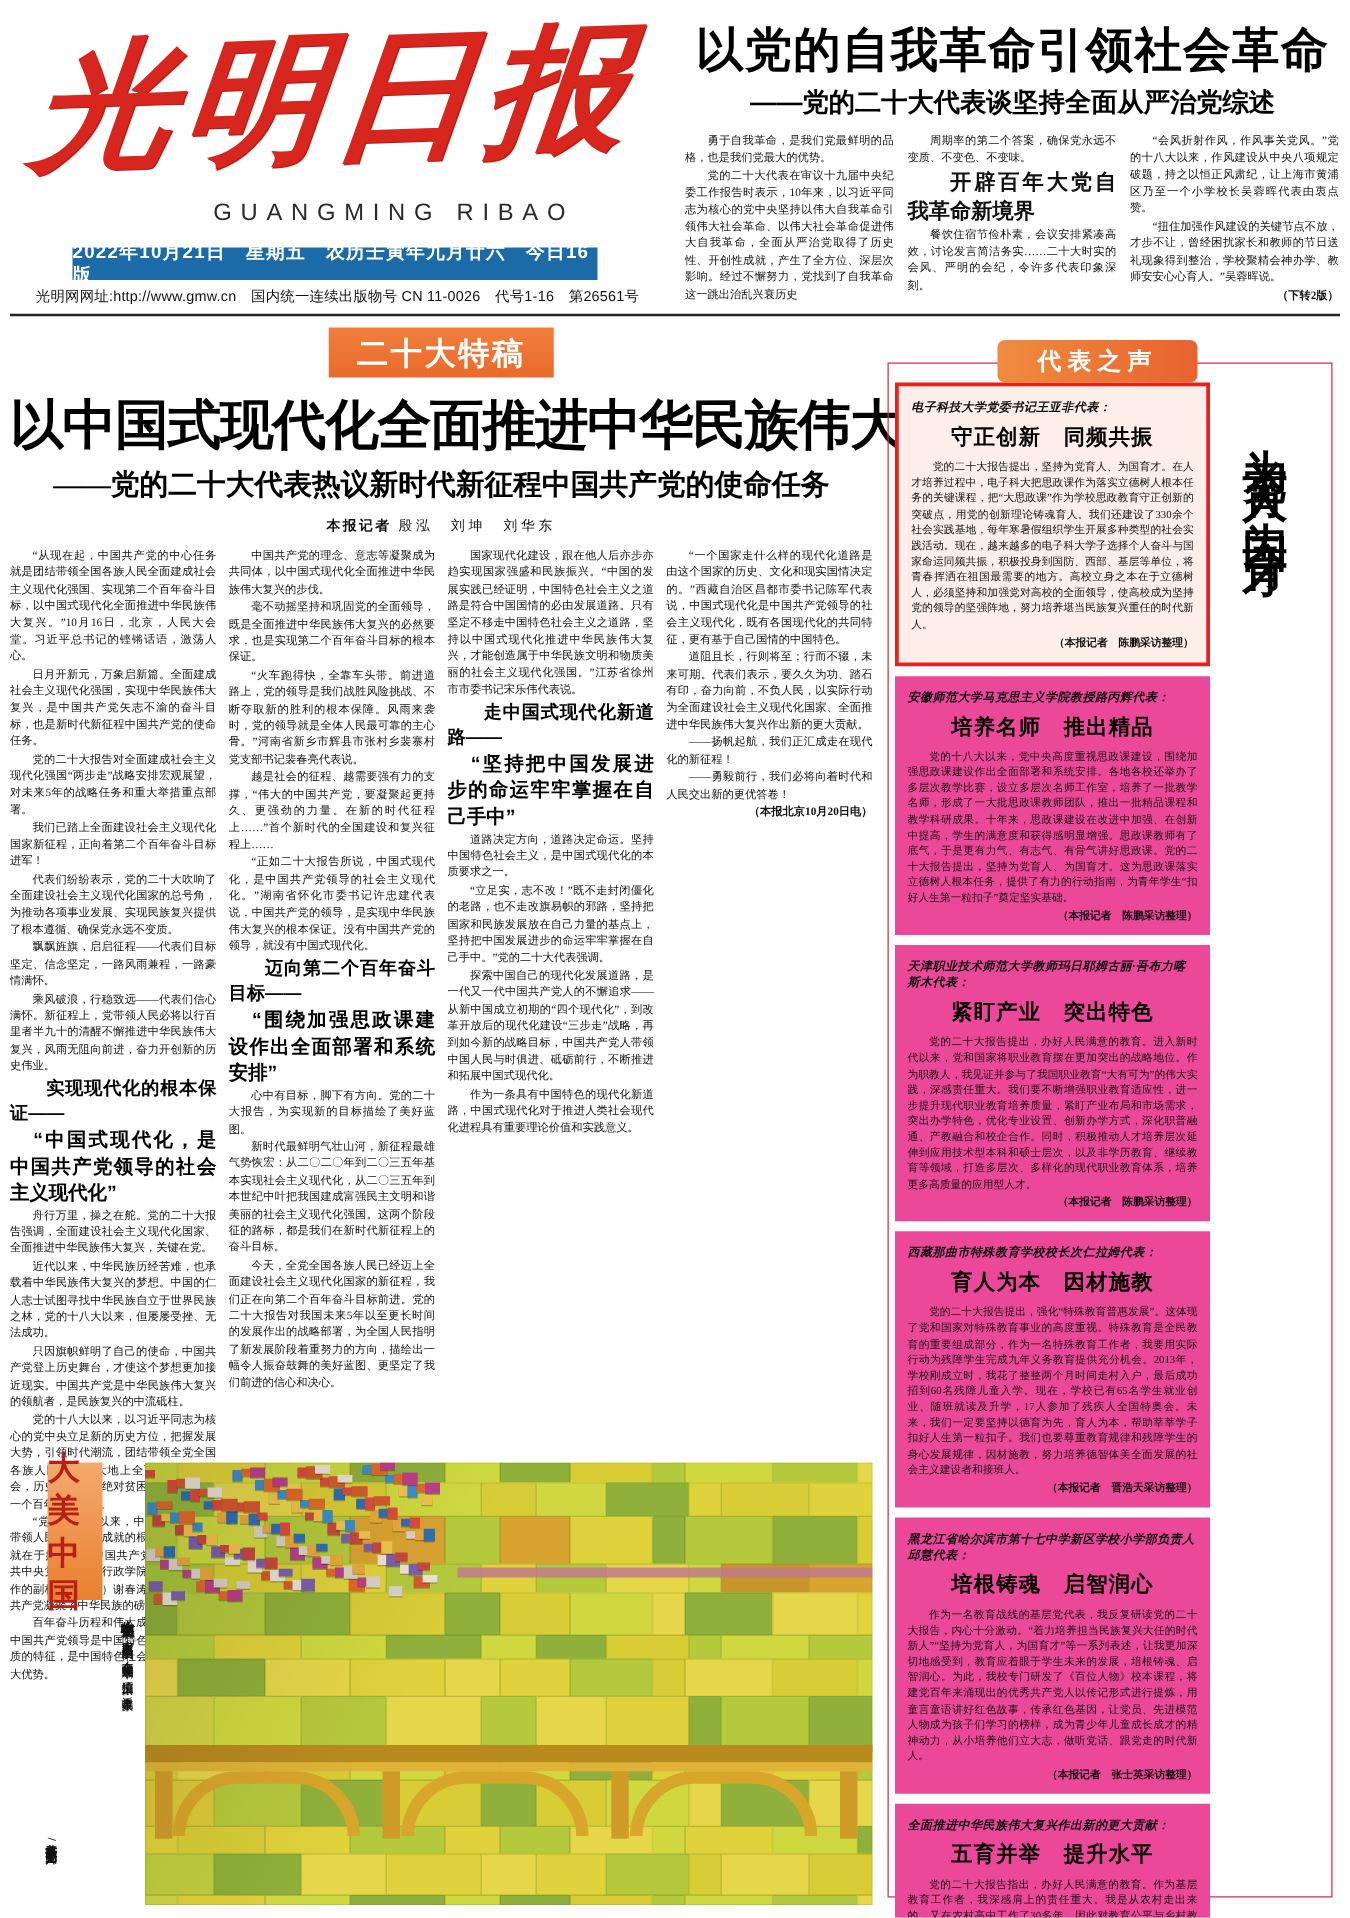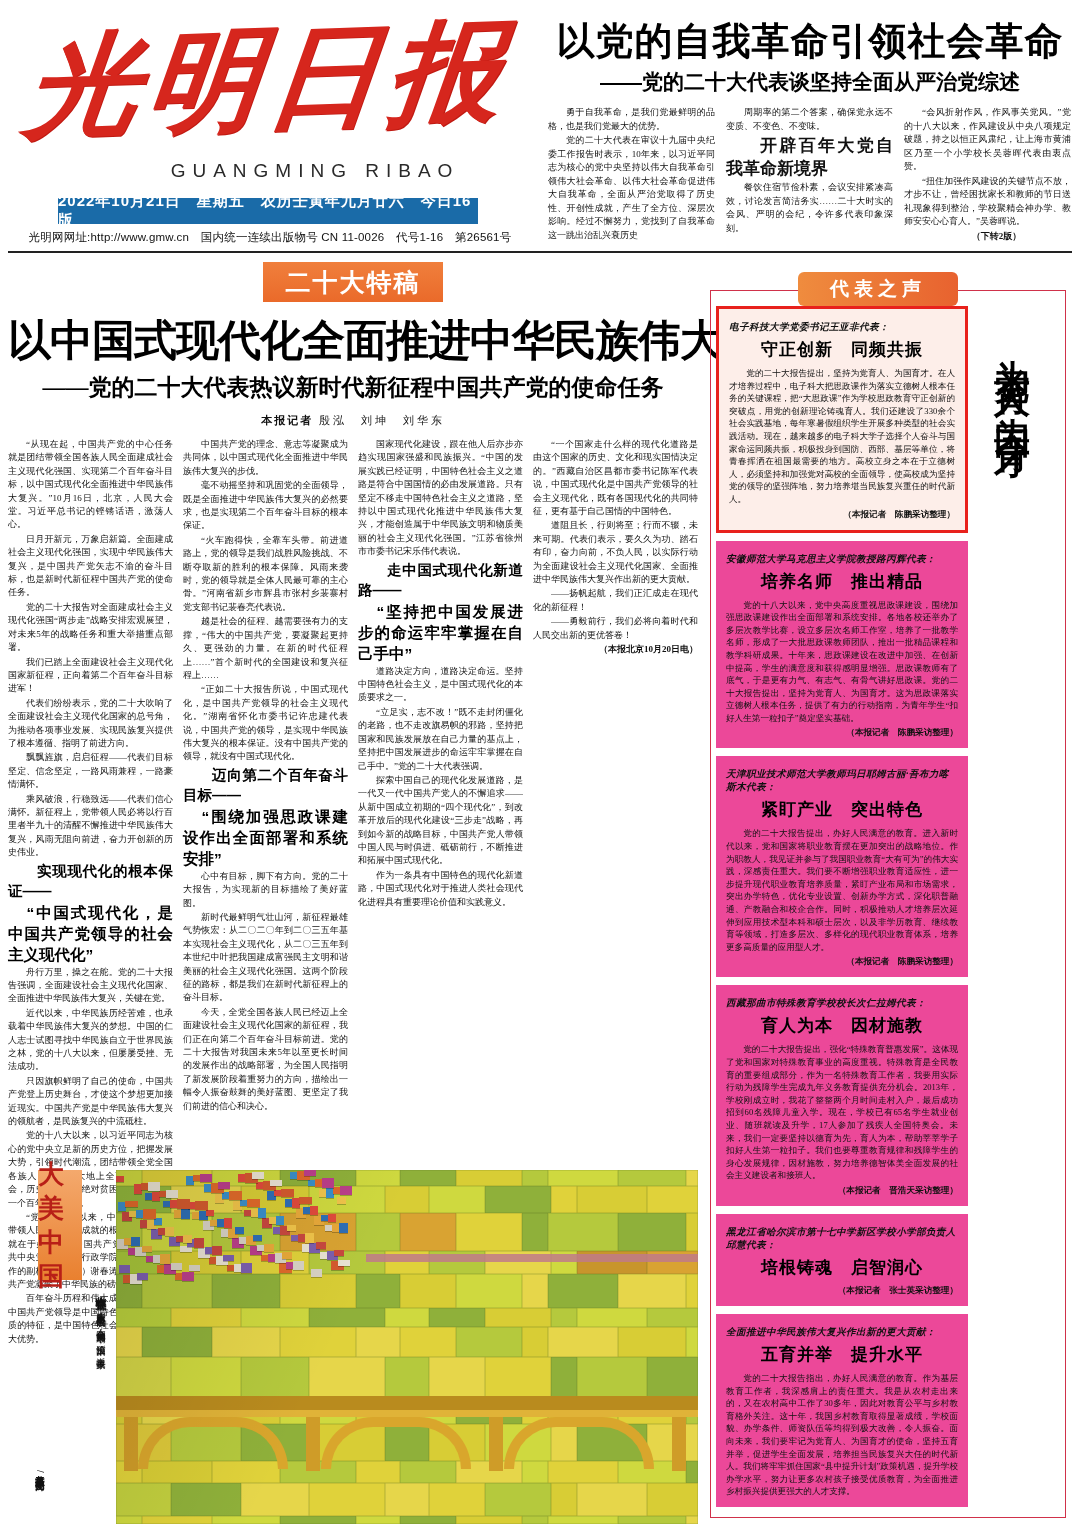--- a/index.html
+++ b/index.html
@@ -50,21 +50,21 @@
     margin:4px 0 0 0;font-family:"Liberation Sans",sans-serif;font-weight:700;
     font-size:21px;text-align:center;color:#000;letter-spacing:0px;
   }
   .lead-cols{display:flex;gap:11px;margin-top:10px;}
   .lead-col{width:167px;font-size:9px;line-height:13.5px;text-align:justify;}
   .lead-col p{margin:0 0 1px 0;text-indent:2em;}
   .subhead-mid{
     font-family:"Liberation Sans",sans-serif;font-weight:700;font-size:17px;
     line-height:23px;margin:6px 0 4px 0;text-indent:0;letter-spacing:0;
   }
-  .sig{text-align:center;font-weight:700;font-size:9px;margin-top:3px;text-indent:0;}
+  .sig{text-align:right;font-weight:700;font-size:9px;margin-top:3px;text-indent:0;}
 
   
   .feature{position:absolute;left:8px;top:262px;width:690px;}
   .tag-ribbon{
     position:relative;margin:0 auto;width:180px;height:40px;
     background:linear-gradient(180deg,#f07f3c 0%,#ea6a2a 100%);
     display:flex;align-items:center;justify-content:center;
   }
   .tag-ribbon::before,.tag-ribbon::after{
     content:"";position:absolute;top:0;width:26px;height:48px;
@@ -239,21 +239,21 @@
       <span>殷泓　刘坤　刘华东</span>
     </div>
 
     <div class="feat-cols">
 
       <div class="fcol">
         <p>“从现在起，中国共产党的中心任务就是团结带领全国各族人民全面建成社会主义现代化强国、实现第二个百年奋斗目标，以中国式现代化全面推进中华民族伟大复兴。”10月16日，北京，人民大会堂。习近平总书记的铿锵话语，激荡人心。</p>
         <p>日月开新元，万象启新篇。全面建成社会主义现代化强国，实现中华民族伟大复兴，是中国共产党矢志不渝的奋斗目标，也是新时代新征程中国共产党的使命任务。</p>
         <p>党的二十大报告对全面建成社会主义现代化强国“两步走”战略安排宏观展望，对未来5年的战略任务和重大举措重点部署。</p>
         <p>我们已踏上全面建设社会主义现代化国家新征程，正向着第二个百年奋斗目标进军！</p>
-        <p>代表们纷纷表示，党的二十大吹响了全面建设社会主义现代化国家的总号角，为推动各项事业发展、实现民族复兴提供了根本遵循、指明了前进方向。</p>
+        <p>代表们纷纷表示，党的二十大吹响了全面建设社会主义现代化国家的总号角，为推动各项事业发展、实现民族复兴提供了根本遵循、确保党永远不变质。</p>
         <p>飘飘旌旗，启启征程——代表们目标坚定、信念坚定，一路风雨兼程，一路豪情满怀。</p>
         <p>乘风破浪，行稳致远——代表们信心满怀。新征程上，党带领人民必将以行百里者半九十的清醒不懈推进中华民族伟大复兴，风雨无阻向前进，奋力开创新的历史伟业。</p>
         <p class="sec-head">实现现代化的根本保证——</p>
         <p class="sec-head2 ind">“中国式现代化，是中国共产党领导的社会主义现代化”</p>
         <p>舟行万里，操之在舵。党的二十大报告强调，全面建设社会主义现代化国家、全面推进中华民族伟大复兴，关键在党。</p>
         <p>近代以来，中华民族历经苦难，也承载着中华民族伟大复兴的梦想。中国的仁人志士试图寻找中华民族自立于世界民族之林，党的十八大以来，但屡屡受挫、无法成功。</p>
         <p>只因旗帜鲜明了自己的使命，中国共产党登上历史舞台，才使这个梦想更加接近现实。中国共产党是中华民族伟大复兴的领航者，是民族复兴的中流砥柱。</p>
         <p>党的十八大以来，以习近平同志为核心的党中央立足新的历史方位，把握发展大势，引领时代潮流，团结带领全党全国各族人民在中华大地上全面建成小康社会，历史性解决了绝对贫困问题，实现第一个百年奋斗目标。</p>
         <p>“党的十八大以来，中国共产党团结带领人民取得伟大成就的根本原因之一，就在于始终坚持中国共产党的领导。”中共中央党校（国家行政学院）分管日常工作的副校长（院长）谢春涛代表说，中国共产党凝聚了中华民族的磅礴力量。</p>
         <p>百年奋斗历程和伟大成就充分证明：中国共产党领导是中国特色社会主义最本质的特征，是中国特色社会主义制度的最大优势。</p>
@@ -324,20 +324,21 @@
         <div class="sb-item">
           <p class="sb-who">西藏那曲市特殊教育学校校长次仁拉姆代表：</p>
           <p class="sb-title">育人为本　因材施教</p>
           <p class="sb-body">党的二十大报告提出，强化“特殊教育普惠发展”。这体现了党和国家对特殊教育事业的高度重视。特殊教育是全民教育的重要组成部分，作为一名特殊教育工作者，我要用实际行动为残障学生完成九年义务教育提供充分机会。2013年，学校刚成立时，我花了整整两个月时间走村入户，最后成功招到60名残障儿童入学。现在，学校已有65名学生就业创业、随班就读及升学，17人参加了残疾人全国特奥会。未来，我们一定要坚持以德育为先，育人为本，帮助莘莘学子扣好人生第一粒扣子。我们也要尊重教育规律和残障学生的身心发展规律，因材施教，努力培养德智体美全面发展的社会主义建设者和接班人。</p>
           <p class="sb-credit">（本报记者　晋浩天采访整理）</p>
         </div>
 
         <div class="sb-item">
           <p class="sb-who">黑龙江省哈尔滨市第十七中学新区学校小学部负责人邱慧代表：</p>
           <p class="sb-title">培根铸魂　启智润心</p>
+          <p class="sb-body">作为一名教育战线的基层党代表，我反复研读党的二十大报告，内心十分激动。“着力培养担当民族复兴大任的时代新人”“坚持为党育人，为国育才”等一系列表述，让我更加深切地感受到，教育应着眼于学生未来的发展，培根铸魂、启智润心。为此，我校专门研发了《百位人物》校本课程，将建党百年来涌现出的优秀共产党人以传记形式进行提炼，用童言童语讲好红色故事，传承红色基因，让党员、先进模范人物成为孩子们学习的榜样，成为青少年儿童成长成才的精神动力，从小培养他们立大志，做听党话、跟党走的时代新人。</p>
           <p class="sb-credit">（本报记者　张士英采访整理）</p>
         </div>
 
         <div class="sb-item">
           <p class="sb-who">全面推进中华民族伟大复兴作出新的更大贡献：</p>
           <p class="sb-title">五育并举　提升水平</p>
           <p class="sb-body">党的二十大报告指出，办好人民满意的教育。作为基层教育工作者，我深感肩上的责任重大。我是从农村走出来的，又在农村高中工作了30多年，因此对教育公平与乡村教育格外关注。这十年，我国乡村教育取得显著成绩，学校面貌、办学条件、师资队伍等均得到极大改善，令人振奋。面向未来，我们要牢记为党育人、为国育才的使命，坚持五育并举，促进学生全面发展，培养担当民族复兴大任的时代新人。我们将牢牢抓住国家“县中提升计划”政策机遇，提升学校办学水平，努力让更多农村孩子接受优质教育，为全面推进乡村振兴提供更强大的人才支撑。</p>
 
         </div>
 

